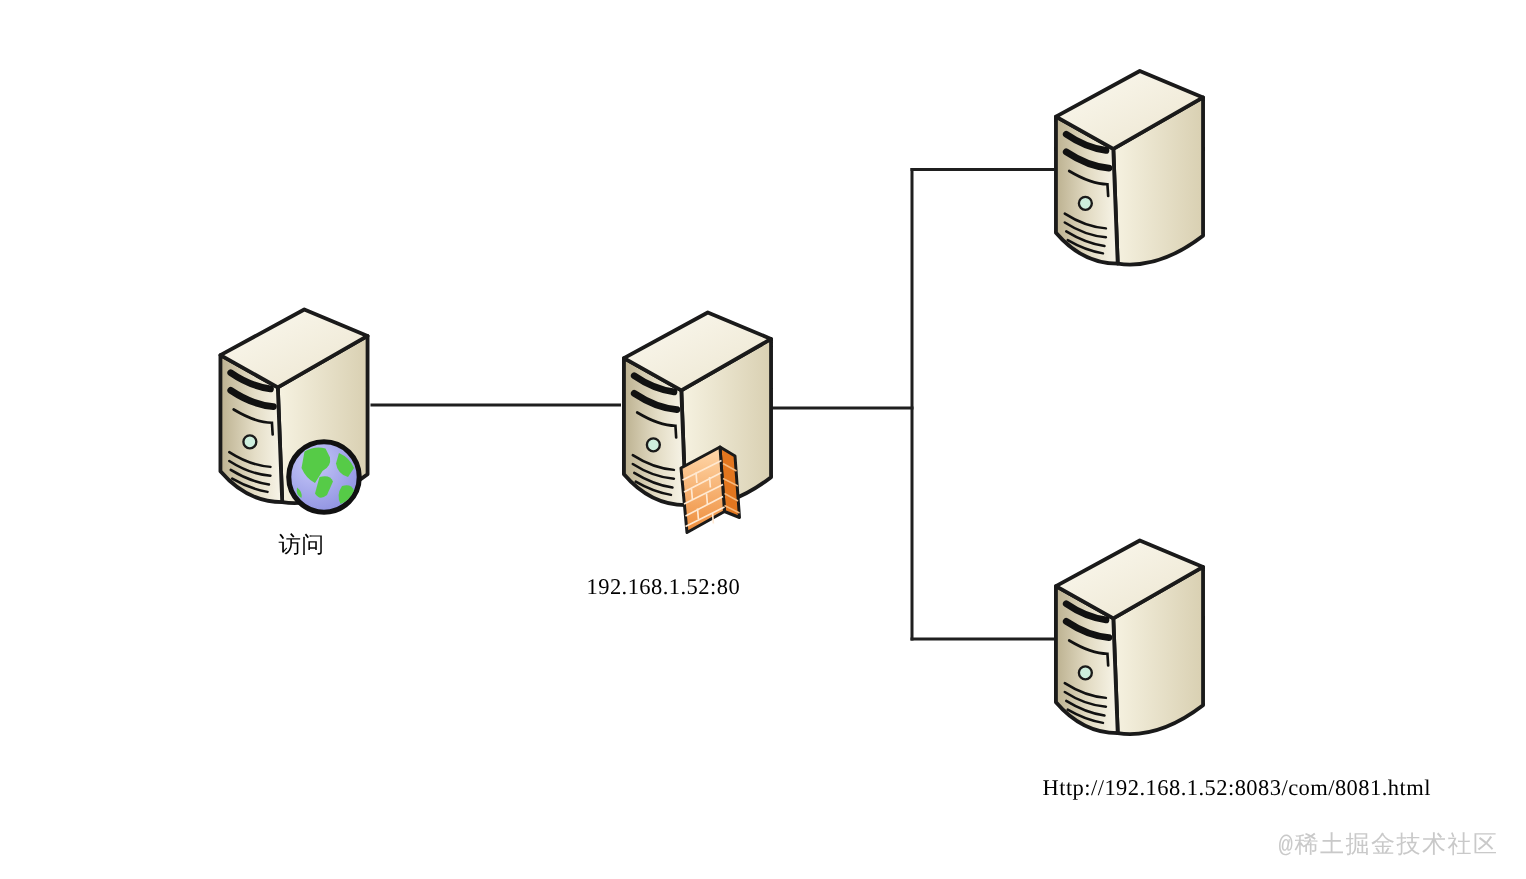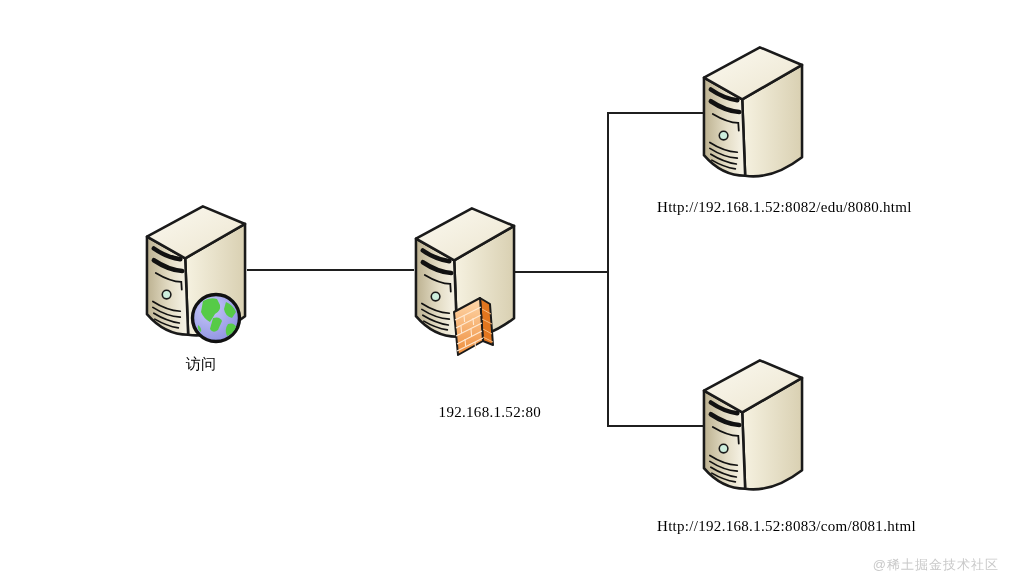--- a/index.html
+++ b/index.html
@@ -22,27 +22,27 @@
   .node svg.tower{display:block;width:102px;height:140px;}
   .node-client{left:145px;top:203px;width:102px;height:140px;}
   .node-proxy{left:414px;top:205px;width:102px;height:140px;}
   .node-server-top{left:702px;top:44px;width:102px;height:140px;}
   .node-server-bottom{left:702px;top:357px;width:102px;height:140px;}
   .globe-badge{position:absolute;left:44px;top:88px;width:54px;height:54px;}
   .firewall-badge{position:absolute;left:37px;top:90px;width:48px;height:63px;}
   
   .lbl{position:absolute;color:#000;font-size:15px;letter-spacing:0.3px;white-space:nowrap;}
   .client-label{left:83px;top:355px;width:236px;text-align:center;line-height:19px;}
-  .proxy-label{left:391px;top:404px;width:150px;text-align:right;}
+  .proxy-label{left:391px;top:384px;width:150px;text-align:left;}
   .url-top{left:657px;top:199px;}
-  .url-bottom{left:657px;top:518px;}
+  .url-bottom{left:695px;top:518px;}
   .watermark{
     position:absolute;right:18px;bottom:12px;
-    font-family:Liberation Sans, sans-serif;
-    font-size:13px;color:#c9c9c9;letter-spacing:1px;white-space:nowrap;text-align:right;
+    font-family:Liberation Mono, monospace;
+    font-size:16px;color:#c9c9c9;letter-spacing:1px;white-space:nowrap;text-align:right;
   }
 </style>
 </head>
 <body>
 
 <div class="stage">
 
   <svg width="0" height="0" style="position:absolute" aria-hidden="true">
     <defs>
       <linearGradient id="gFront" x1="0" y1="0" x2="1" y2="0">
@@ -157,19 +157,18 @@
         <use href="#server-icon"></use>
       </svg>
   </div>
 
   <div class="lbl client-label">
     <div>访问</div>
   </div>
 
   <div class="lbl proxy-label">192.168.1.52:80</div>
 
-  <div class="lbl url-top">Http://192.168.1.52:8082/edu/8080.html</div>
 
   <div class="lbl url-bottom">Http://192.168.1.52:8083/com/8081.html</div>
 
   <div class="watermark">@稀土掘金技术社区</div>
 
 </div>
 
 </body></html>

